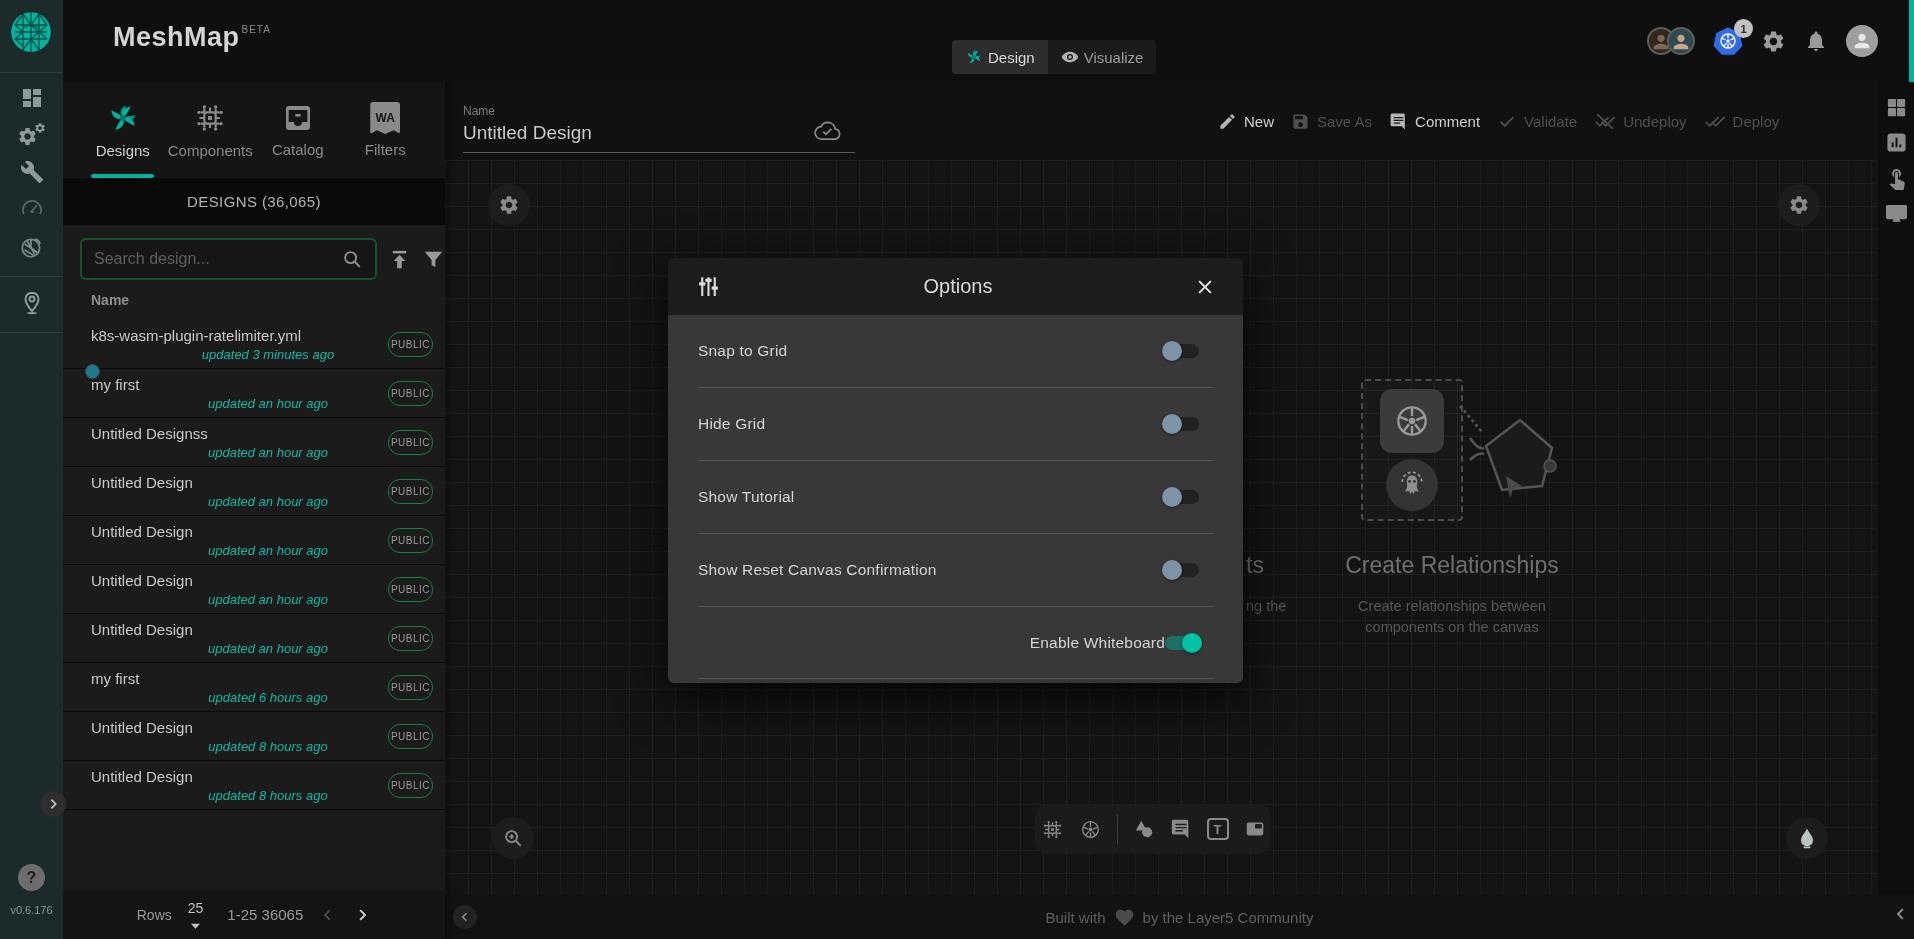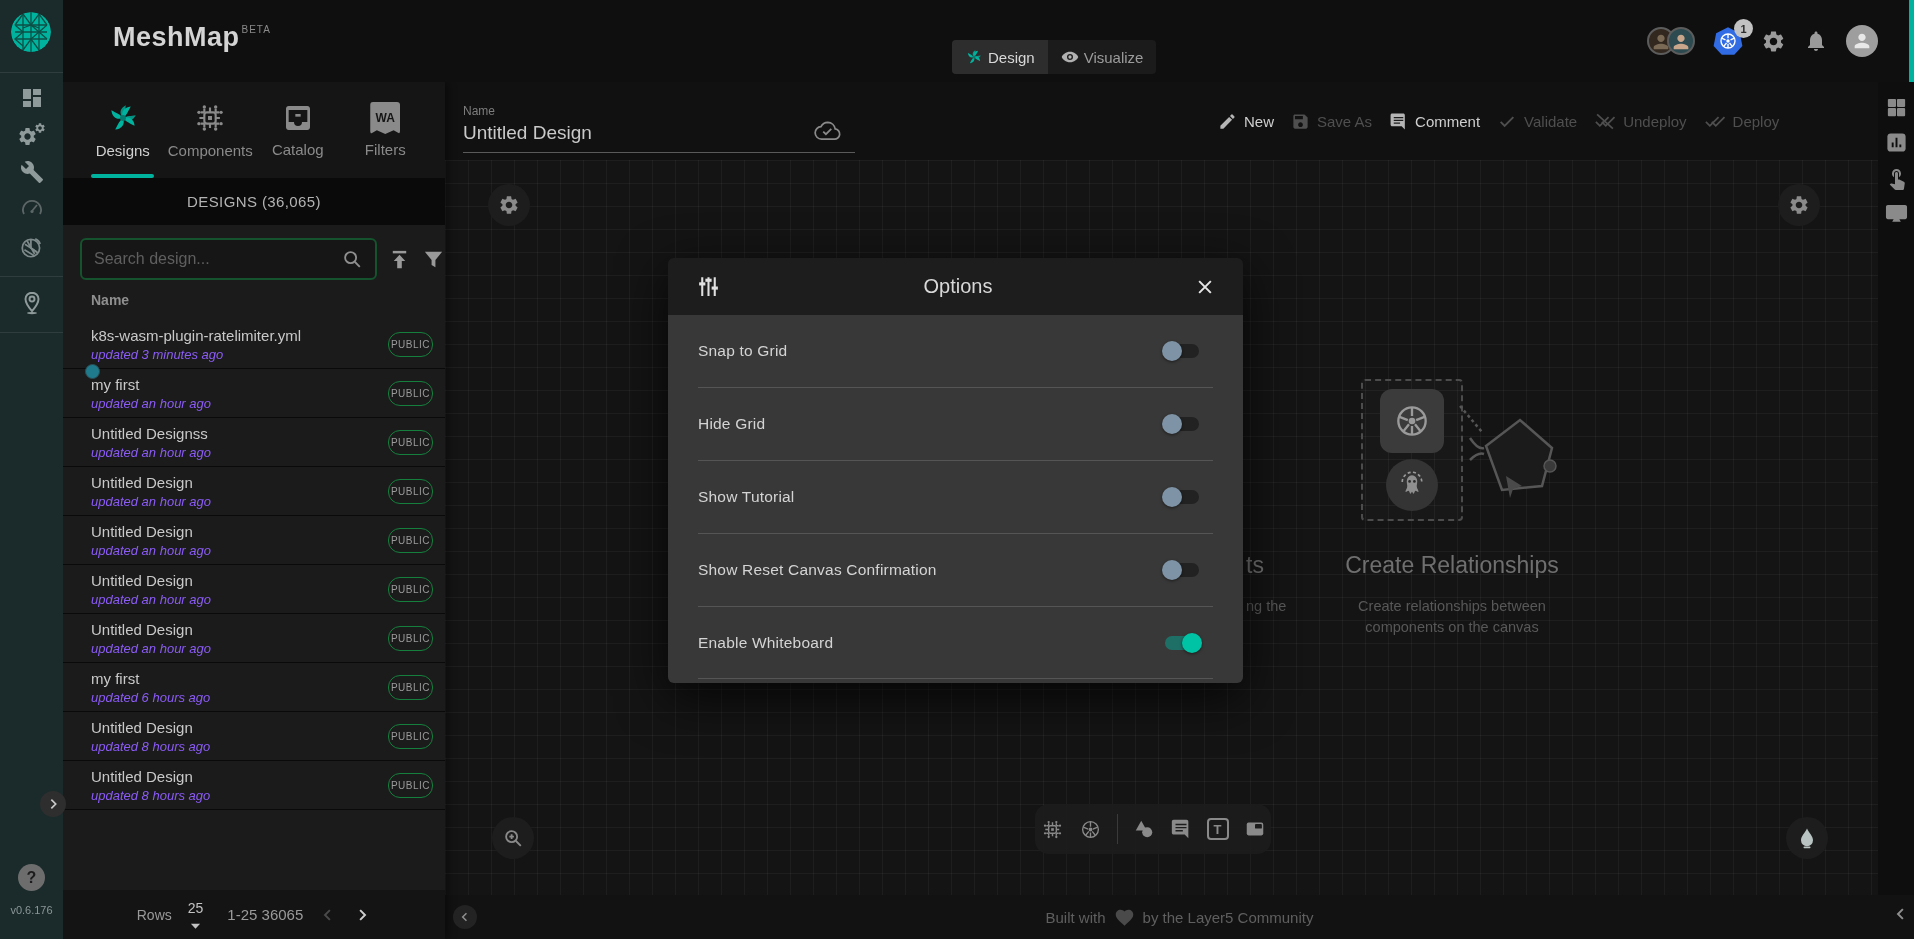--- a/index.html
+++ b/index.html
@@ -44,21 +44,21 @@
   .ptab.active::after { content:""; position:absolute; bottom:0; left:14%; width:72%; height:4px; background:#00B39F; border-radius:2px; }
   .sect { left:0; top:96px; width:382px; height:47px; background:#0a0a0a; display:flex; align-items:center; justify-content:center; font-size:15px; color:#b3b3b3; letter-spacing:.4px; }
   .srow { left:0; top:155px; width:382px; height:44px; display:flex; align-items:center; padding-left:17px; gap:11px; }
   .sbox { width:298px; height:42px; background:#161616; border:2px solid #14532d; border-radius:6px; display:flex; align-items:center; padding:0 12px; }
   .sbox input { flex:1; background:transparent; border:none; outline:none; color:#c9c9c9; font-size:16px; font-family:"Liberation Sans",sans-serif; }
   .sbox input::placeholder { color:#5f5f5f; }
   .colhdr { left:28px; top:210px; font-size:14px; font-weight:bold; color:#8f8f8f; }
   .dlist { left:0; top:238px; width:382px; }
   .drow { position:relative; width:382px; height:49px; border-bottom:1px solid #0a0a0a; padding:7px 0 0 28px; cursor:pointer; }
   .drow-name { font-size:15px; color:#c9c9c9; white-space:nowrap; }
-  .drow-sub { font-size:13px; font-style:italic; color:#8b5cf6; margin-top:3px; }
+  .drow-sub { font-size:13px; font-style:italic; color:#14b8a6; margin-top:3px;text-align:center; }
   .badge { position:absolute; right:12px; top:12px; width:45px; height:25px; border:1px solid #15803d; border-radius:12px; color:#9a9a9a; font-size:10px; letter-spacing:.5px; display:flex; align-items:center; justify-content:center; }
   .mini-av { position:absolute; left:22px; top:44px; width:15px; height:15px; border-radius:50%; background:#1f7a8c; border:1px solid #2b4d55; }
   .expand-btn { left:40px; top:791px; width:26px; height:26px; border-radius:50%; background:#2e2e2e; color:#c9c9c9; display:flex; align-items:center; justify-content:center; z-index:40; cursor:pointer; }
   .pager { left:63px; top:890px; width:382px; height:49px; background:#141414; display:flex; align-items:center; justify-content:center; gap:16px; z-index:16; }
   .pager-lab { font-size:14px; color:#9a9a9a; }
   .pager-sel { font-size:14px; color:#c2c2c2; display:flex; align-items:center; gap:6px; cursor:pointer;flex-direction:column; }
   .pager-range { font-size:15px; color:#9a9a9a; margin-left:8px; }
   .pg-prev { color:#4a4a4a; cursor:default; }
   .pg-next { color:#cfcfcf; cursor:pointer; }
 
@@ -92,21 +92,21 @@
   .frag-a { left:1246px; top:552px; font-size:23px; color:#6f6f6f; }
   .frag-b { left:1246px; top:598px; font-size:14.5px; color:#585858; }
 
   
   .modal { left:668px; top:258px; width:575px; height:425px; border-radius:6px; overflow:hidden; z-index:50; box-shadow:0 14px 50px rgba(0,0,0,.75); }
   .modal-h { height:57px; background:#1d1d1d; display:flex; align-items:center; padding:0 28px; color:#e0e0e0; }
   .modal-title { flex:1; text-align:center; font-size:20px; color:#d8d8d8; }
   .modal-close { cursor:pointer; color:#e6e6e6; }
   .modal-b { height:368px; background:#383838; padding:0 30px; }
   .opt-row { height:73px; display:flex; align-items:center; justify-content:space-between; border-bottom:1px solid rgba(255,255,255,.15); }
-  .opt-row:last-child { height:72px; }
+  .opt-row:last-child { height:72px;justify-content:flex-end; }
   .opt-lab { font-size:15.5px; color:#d4d4d4; letter-spacing:.2px; }
   .switch { width:34px; height:14px; border-radius:7px; position:relative; margin-right:14px; cursor:pointer; }
   .switch .knob { width:20px; height:20px; border-radius:50%; position:absolute; top:-3px; box-shadow:0 1px 3px rgba(0,0,0,.5); }
   .switch.off { background:#222; }
   .switch.off .knob { left:-3px; background:#7E93A5; }
   .switch.on { background:rgba(0,179,159,.45); }
   .switch.on .knob { right:-3px; background:#00C3A6; }
 
   
   .footer { left:445px; top:895px; width:1469px; height:44px; background:#121212; display:flex; align-items:center; justify-content:center; gap:8px; color:#5f5f5f; font-size:15px; }

